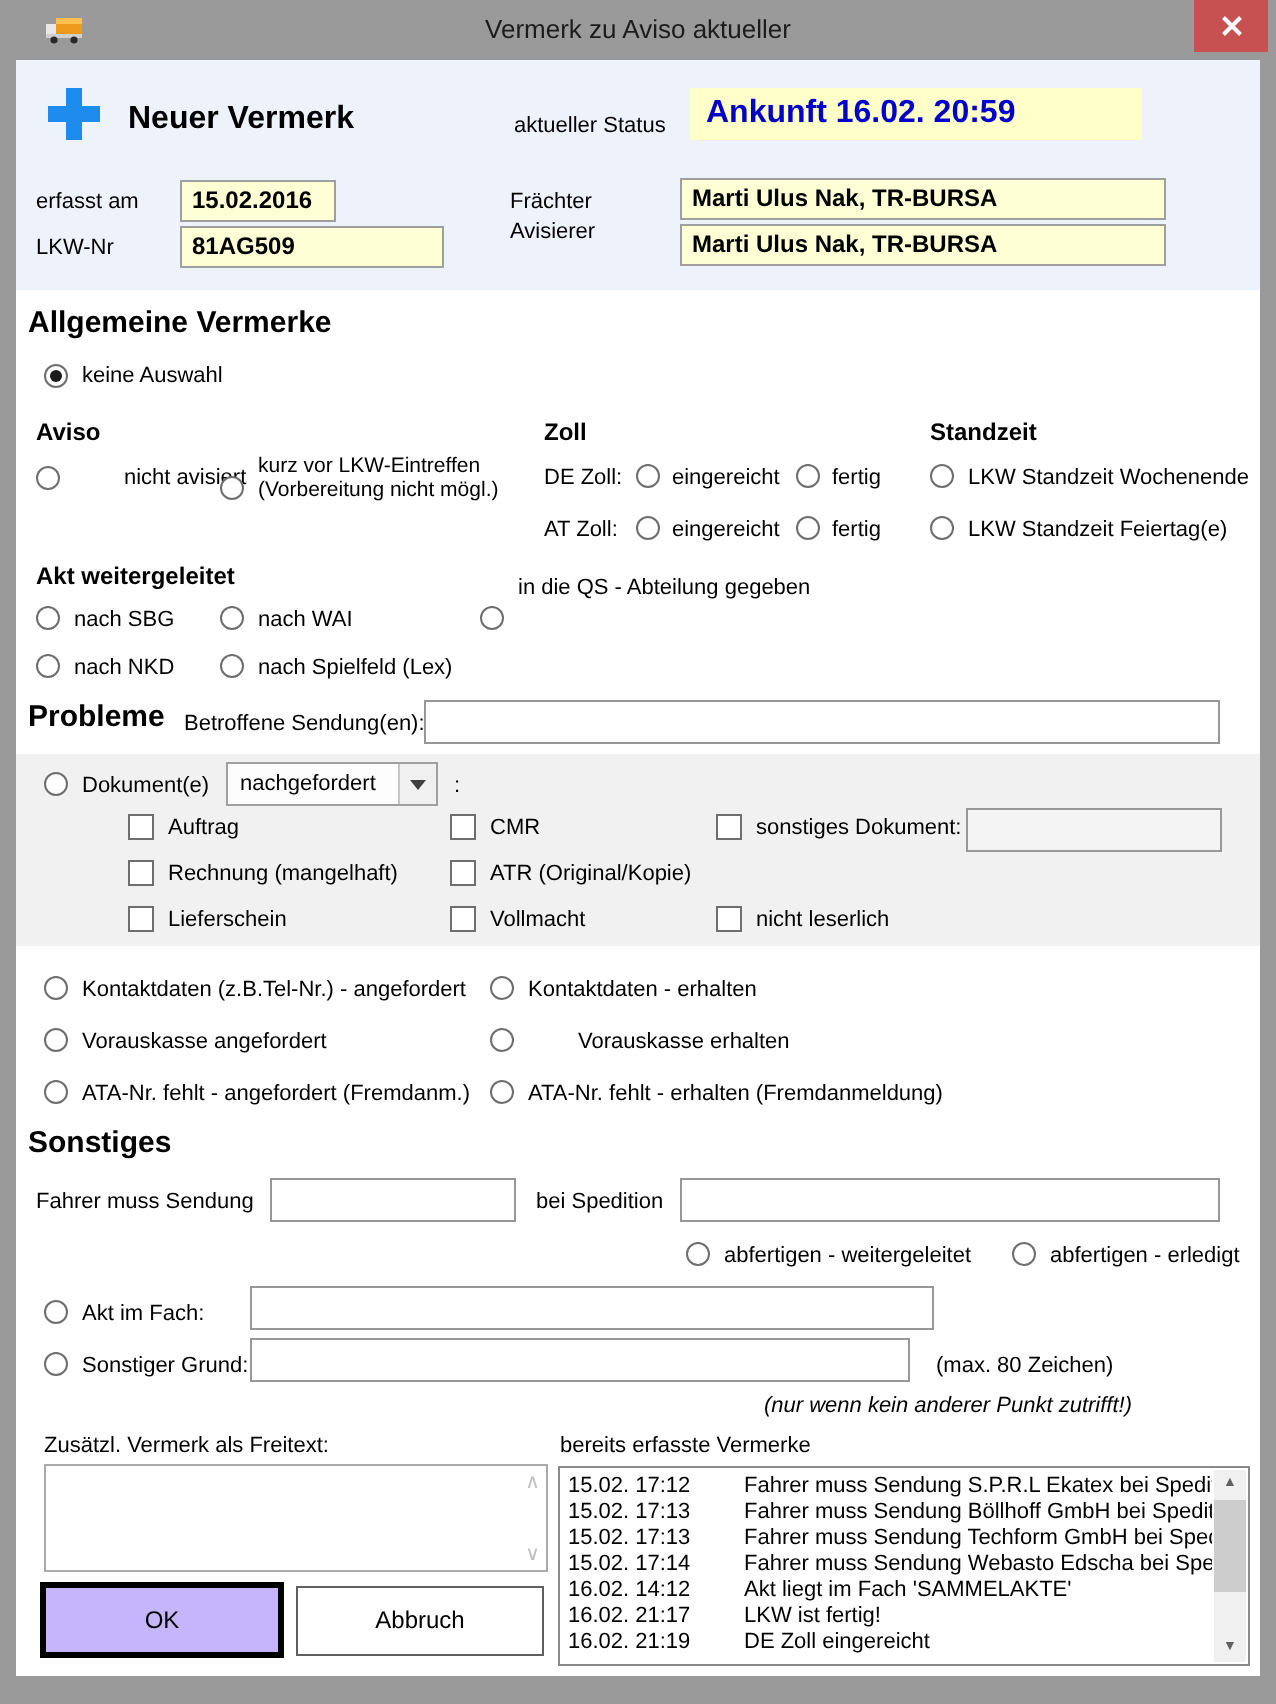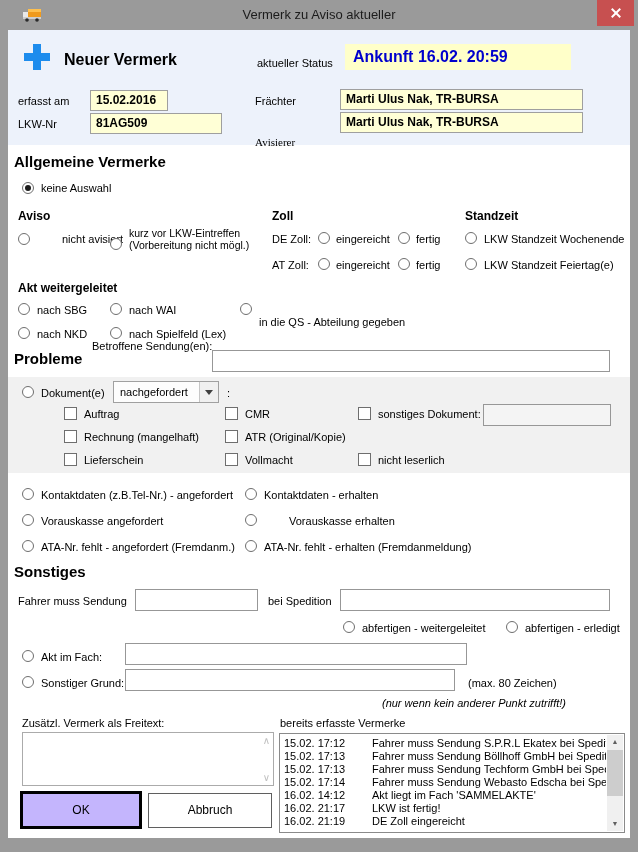--- a/index.html
+++ b/index.html
@@ -83,21 +83,21 @@
 <div class="abs" style="left:64px;top:51px;font-size:16px;font-weight:bold;text-align:center;">Neuer Vermerk</div>
 <div class="lbl" style="left:257px;top:57px;">aktueller Status</div>
 <div class="statusbox">Ankunft 16.02. 20:59</div>
 
 <div class="lbl" style="left:18px;top:95px;">erfasst am</div>
 <div class="yb" style="left:90px;top:90px;width:78px;height:21px;">15.02.2016</div>
 <div class="lbl" style="left:18px;top:118px;">LKW-Nr</div>
 <div class="yb" style="left:90px;top:113px;width:132px;height:21px;">81AG509</div>
 <div class="lbl" style="left:255px;top:95px;">Frächter</div>
 <div class="yb" style="left:340px;top:89px;width:243px;height:21px;">Marti Ulus Nak, TR-BURSA</div>
-<div class="lbl" style="left:255px;top:136px;font-family:Liberation Serif, serif;">Avisierer</div>
+<div class="lbl" style="left:255px;top:110px;">Avisierer</div>
 <div class="yb" style="left:340px;top:112px;width:243px;height:21px;">Marti Ulus Nak, TR-BURSA</div>
 
 <div class="h1" style="left:14px;top:153px;">Allgemeine Vermerke</div>
 <div class="radio sel" style="left:22px;top:182px;"></div>
 <div class="lbl" style="left:41px;top:182px;">keine Auswahl</div>
 
 <div class="h2" style="left:18px;top:209px;">Aviso</div>
 <div class="h2" style="left:272px;top:209px;">Zoll</div>
 <div class="h2" style="left:465px;top:209px;">Standzeit</div>
 
@@ -125,28 +125,28 @@
 <div class="lbl" style="left:484px;top:233px;">LKW Standzeit Wochenende</div>
 <div class="radio" style="left:465px;top:258px;"></div>
 <div class="lbl" style="left:484px;top:259px;">LKW Standzeit Feiertag(e)</div>
 
 <div class="h2" style="left:18px;top:281px;">Akt weitergeleitet</div>
 <div class="radio" style="left:18px;top:303px;"></div>
 <div class="lbl" style="left:37px;top:304px;">nach SBG</div>
 <div class="radio" style="left:110px;top:303px;"></div>
 <div class="lbl" style="left:129px;top:304px;">nach WAI</div>
 <div class="radio" style="left:240px;top:303px;"></div>
-<div class="lbl" style="left:259px;top:316px;">in die QS - Abteilung gegeben</div>
+<div class="lbl" style="left:259px;top:288px;">in die QS - Abteilung gegeben</div>
 <div class="radio" style="left:18px;top:327px;"></div>
 <div class="lbl" style="left:37px;top:328px;">nach NKD</div>
 <div class="radio" style="left:110px;top:327px;"></div>
 <div class="lbl" style="left:129px;top:328px;">nach Spielfeld (Lex)</div>
 
 <div class="h1" style="left:14px;top:350px;">Probleme</div>
-<div class="lbl" style="left:92px;top:340px;">Betroffene Sendung(en):</div>
+<div class="lbl" style="left:92px;top:356px;">Betroffene Sendung(en):</div>
 <div class="tb" style="left:212px;top:350px;width:398px;height:22px;"></div>
 
 <div class="radio" style="left:22px;top:386px;"></div>
 <div class="lbl" style="left:41px;top:387px;">Dokument(e)</div>
 <div class="combo">
   <span class="val">nachgefordert</span>
   <span class="btn">
       <span class="arr"></span>
     </span>
 </div>

